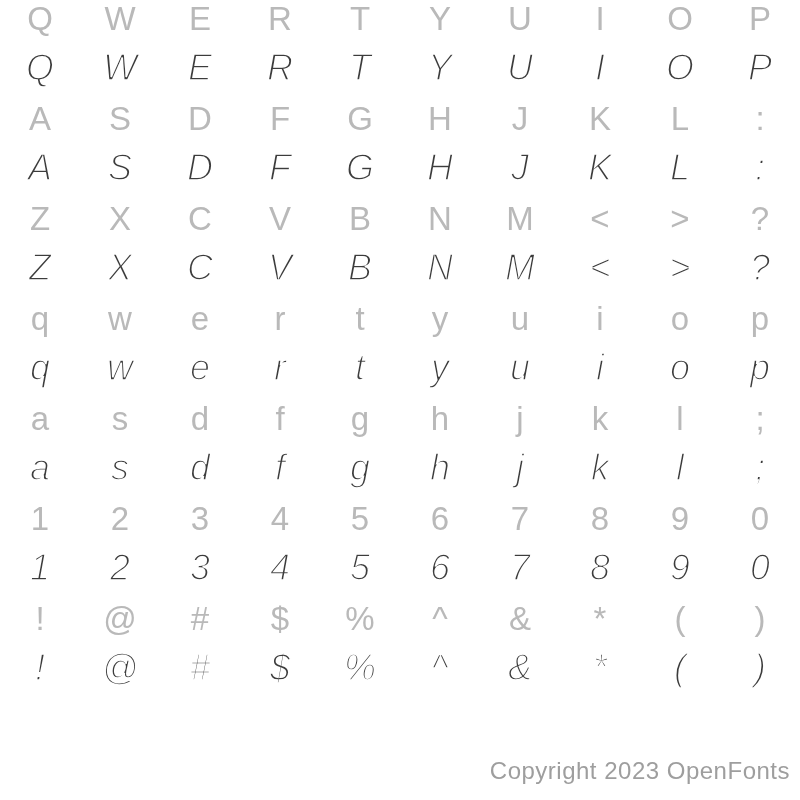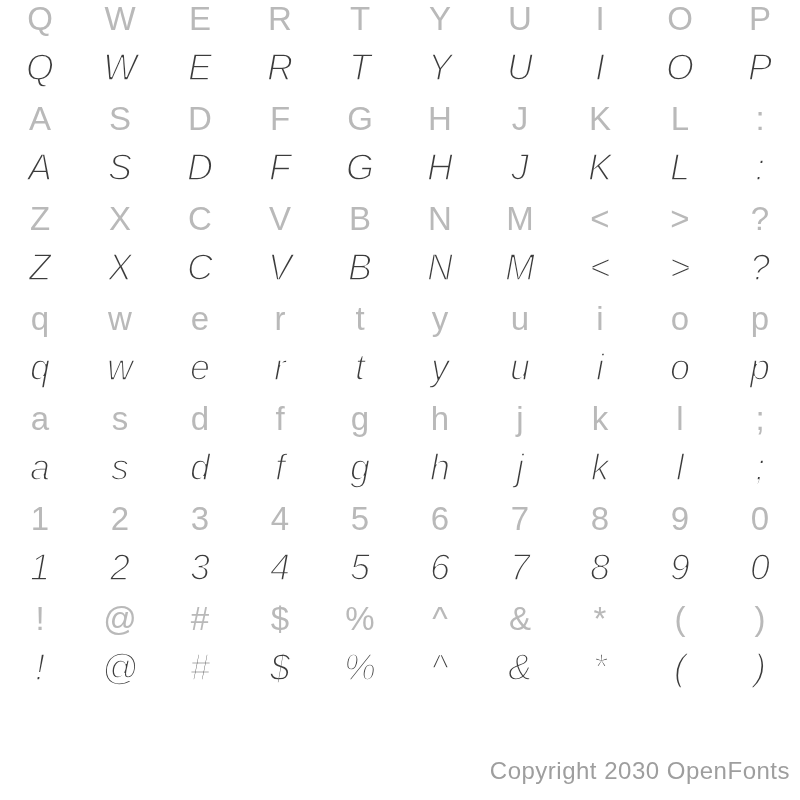--- a/index.html
+++ b/index.html
@@ -225,14 +225,14 @@
         <span class="glyph-cell">#</span>
         <span class="glyph-cell">$</span>
         <span class="glyph-cell">%</span>
         <span class="glyph-cell">^</span>
         <span class="glyph-cell">&amp;</span>
         <span class="glyph-cell">*</span>
         <span class="glyph-cell">(</span>
         <span class="glyph-cell">)</span>
       </div>
     </section>
-  <div id="footer">Copyright 2030 OpenFonts</div>
+  <div id="footer">Copyright 2023 OpenFonts</div>
 </main>
 
 </body></html>

